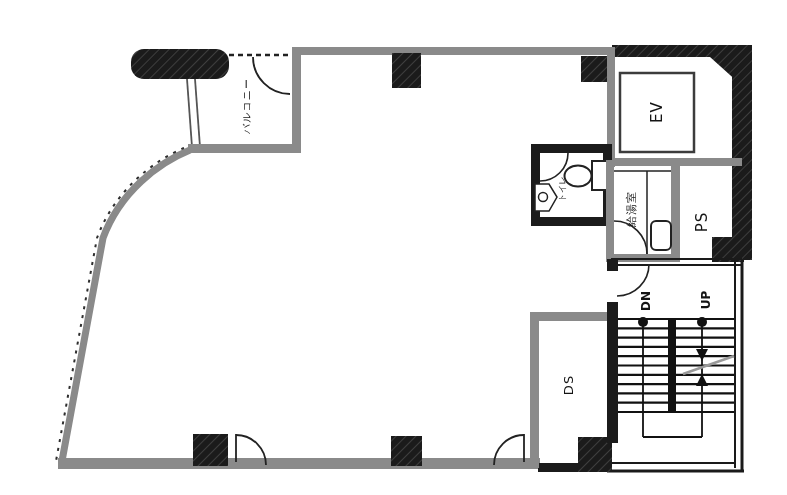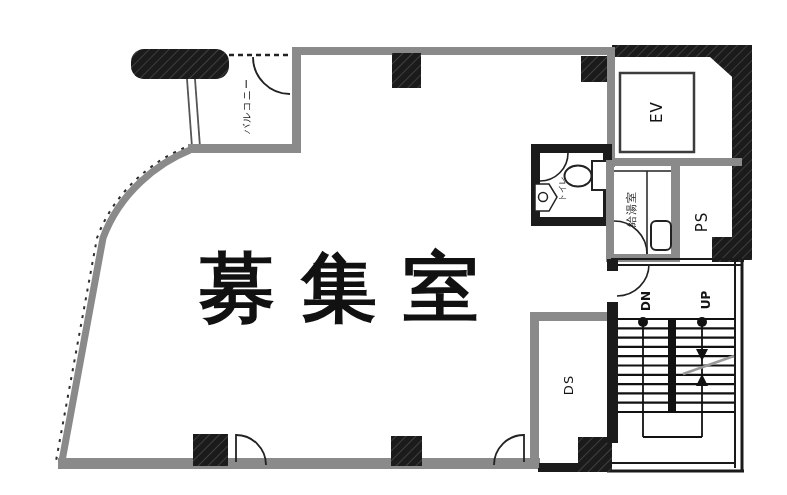--- a/index.html
+++ b/index.html
@@ -147,21 +147,20 @@
     </g>
 
     <g stroke="#222" stroke-width="1.8" fill="none">
       <line x1="236" y1="434" x2="236" y2="462"></line>
       <path d="M 236 435 A 30 30 0 0 1 266 465"></path>
       <line x1="524" y1="434" x2="524" y2="462"></line>
       <path d="M 524 435 A 30 30 0 0 0 494 465"></path>
     </g>
   </svg>
 
-  <div class="label hlabel main-room-label">募集室</div>
   <div class="label vlabel balcony-label">バルコニー</div>
   <div class="label vlabel ev-label">EV</div>
   <div class="label vlabel ps-label">PS</div>
   <div class="label vlabel ds-label">DS</div>
   <div class="label vlabel kitchen-label">給湯室</div>
   <div class="label vlabel toilet-label">トイレ</div>
   <div class="label vlabel dn-label">DN</div>
   <div class="label vlabel up-label">UP</div>
 </div>
 

